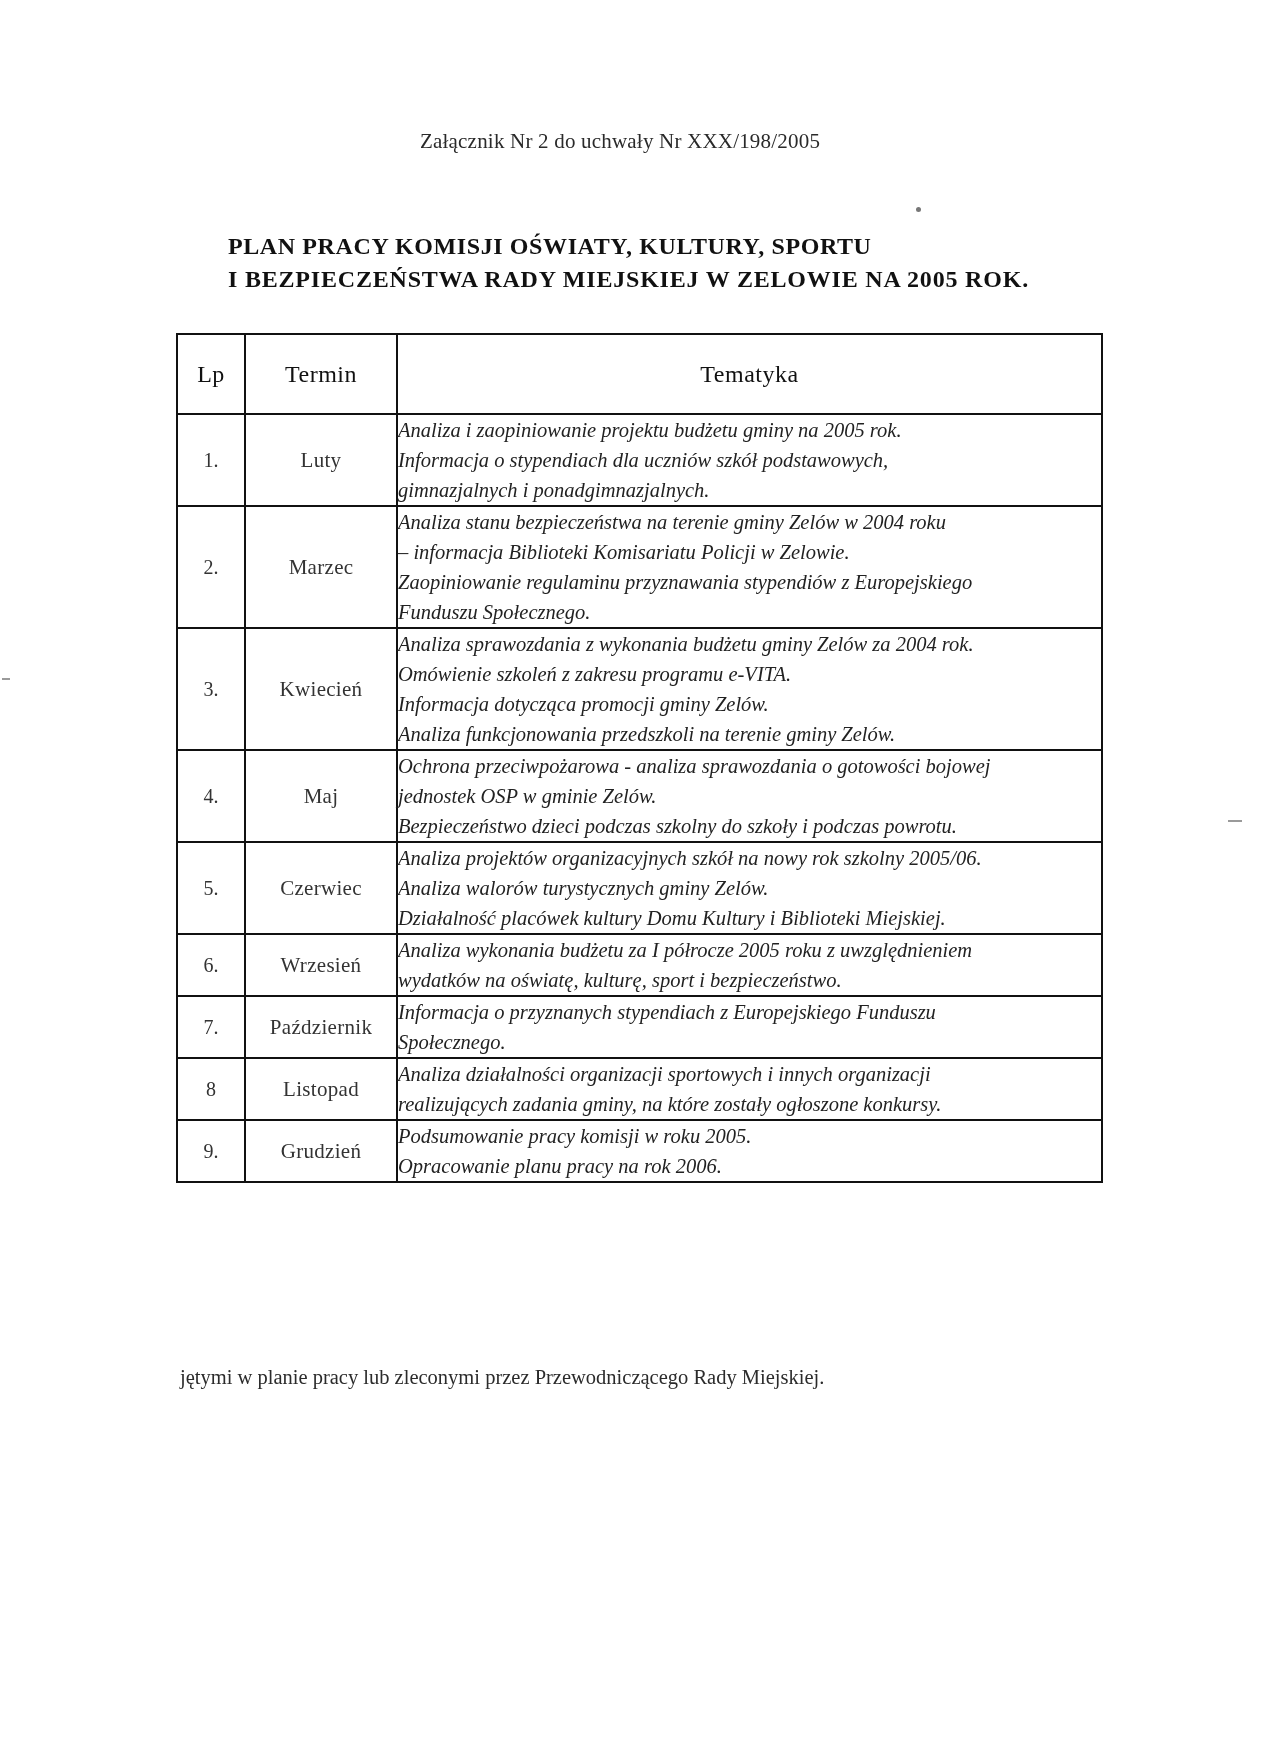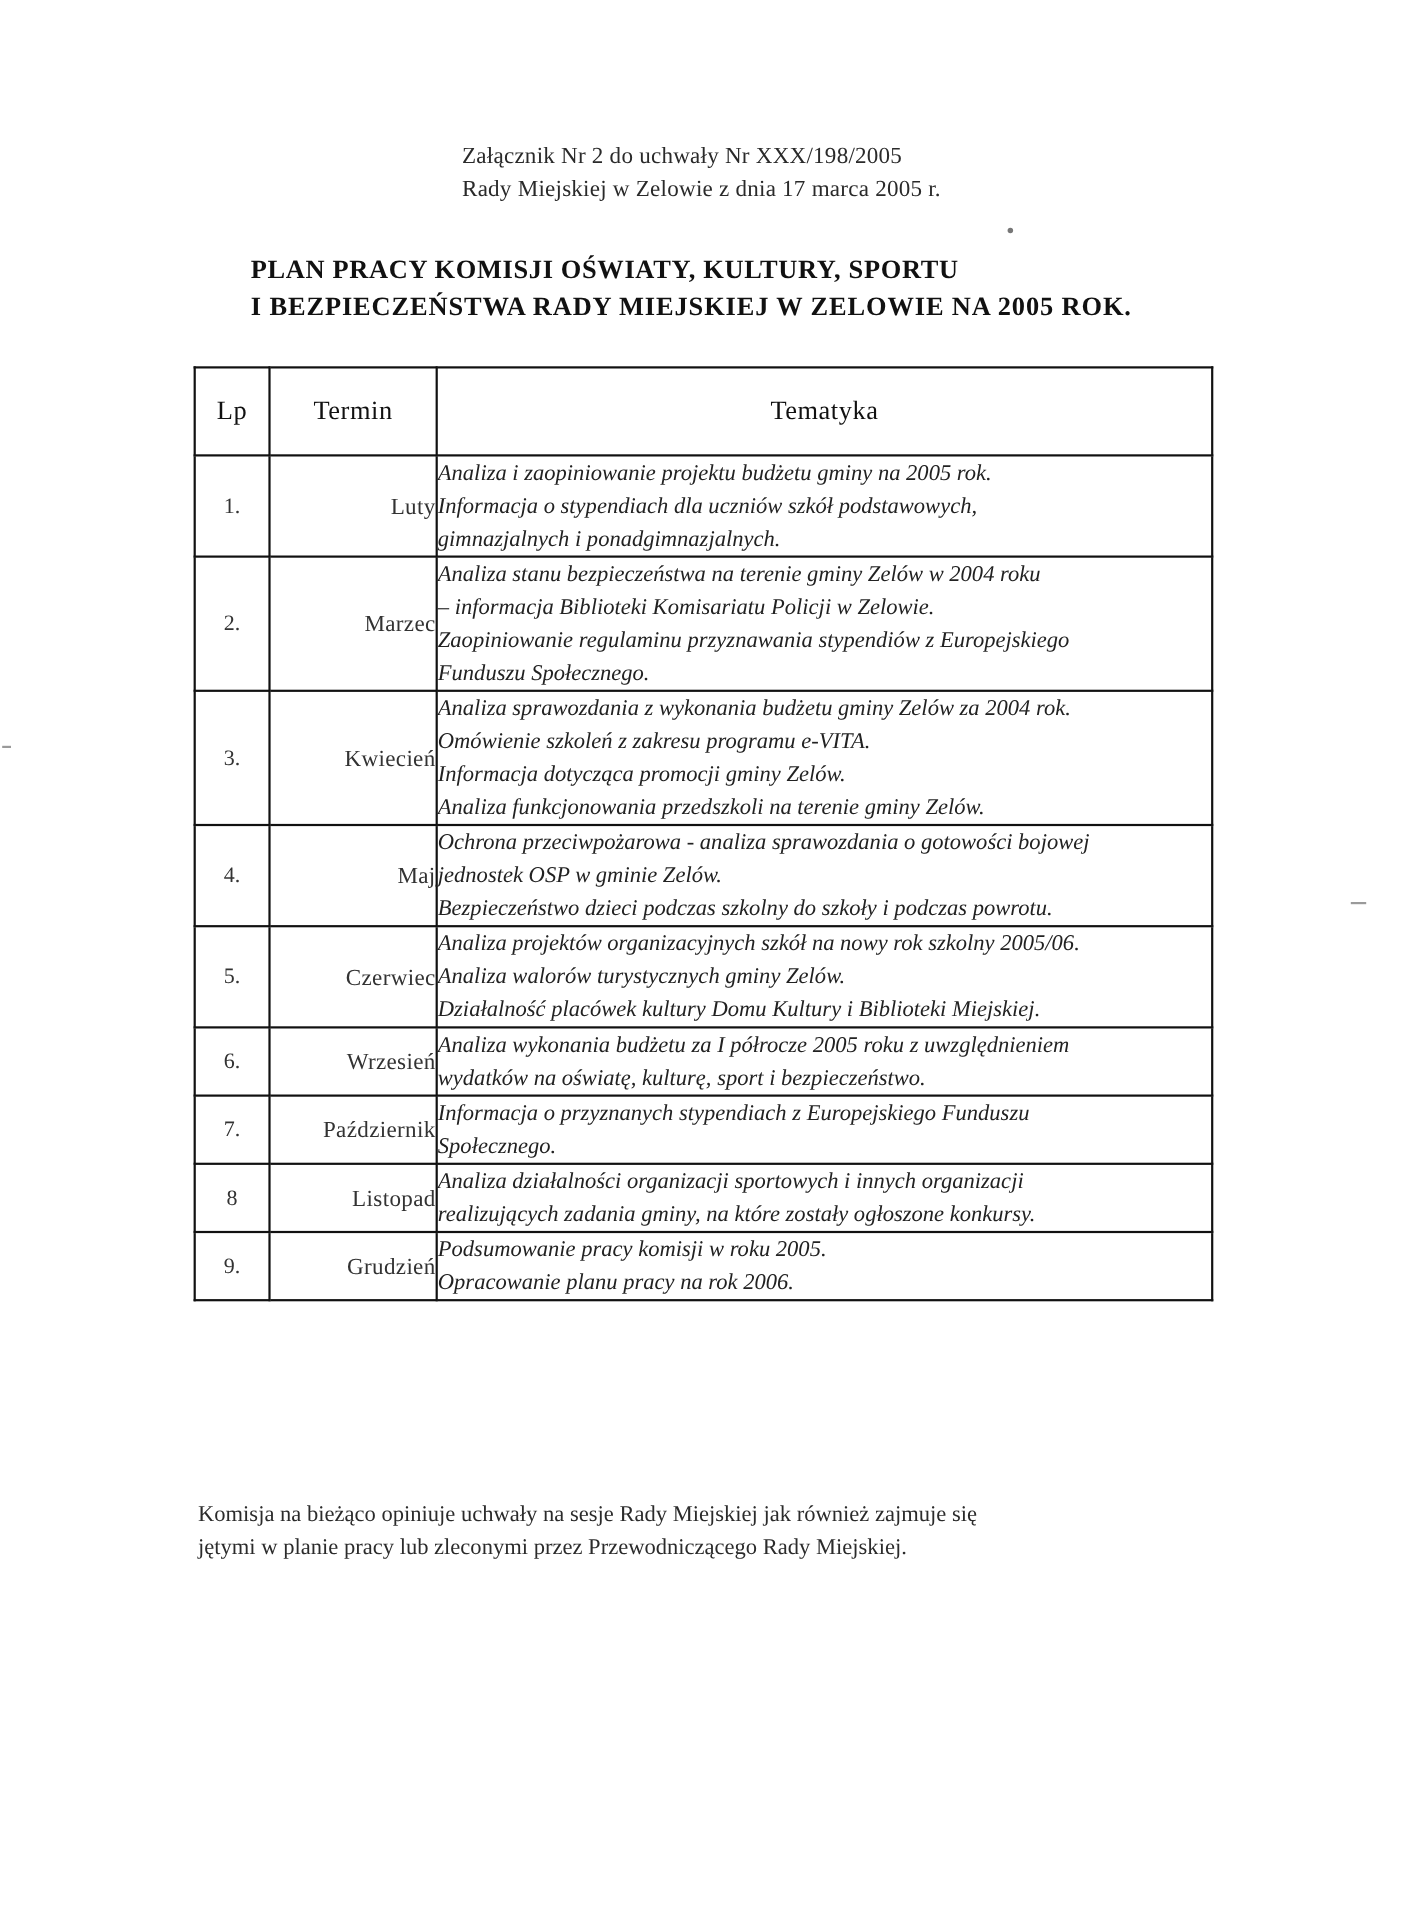--- a/index.html
+++ b/index.html
@@ -104,21 +104,21 @@
     color: #111;
     text-align: center;
   }
 
   td.lp {
     text-align: center;
     font-size: 20px;
     color: #333;
   }
   td.term {
-    text-align: right;
+    text-align: center;
     font-size: 21px;
     color: #333;
     letter-spacing: 0.3px;
   }
   td.topic {
     text-align: left;
     font-size: 20.5px;
     line-height: 30px;
     color: #222;
     padding: 7px 10px 7px 14px;
@@ -145,21 +145,20 @@
 <body>
 
 <div class="page">
 
   <div class="scan-mark left-tick"></div>
   <div class="scan-mark right-tick"></div>
   <div class="scan-mark dot"></div>
 
   <div class="header-block">
     <div>Załącznik Nr 2 do uchwały Nr XXX/198/2005</div>
-    <div>Rady Miejskiej w Zelowie z dnia 17 marca 2005 r.</div>
   </div>
 
   <div class="title-block">
     <div class="t1">PLAN PRACY KOMISJI OŚWIATY, KULTURY, SPORTU</div>
     <div class="t2">I BEZPIECZEŃSTWA RADY MIEJSKIEJ W ZELOWIE NA   2005 ROK.</div>
   </div>
 
   <table class="plan">
     <colgroup>
       <col class="col-lp">
@@ -250,17 +249,16 @@
         <td class="term">Grudzień</td>
         <td class="topic">
           <div class="line">Podsumowanie pracy komisji w roku 2005.</div>
           <div class="line">Opracowanie planu pracy na rok 2006.</div>
         </td>
       </tr>
     </tbody>
   </table>
 
   <div class="footnote">
-    <div>Komisja na bieżąco opiniuje uchwały na sesje Rady Miejskiej jak również zajmuje się</div>
     <div>jętymi w planie pracy lub zleconymi przez Przewodniczącego Rady Miejskiej.</div>
   </div>
 
 </div>
 
 </body></html>

